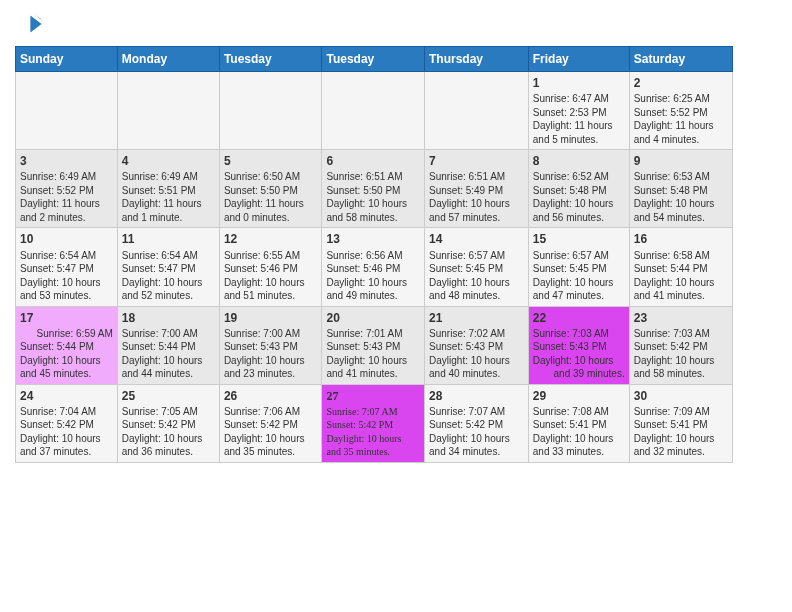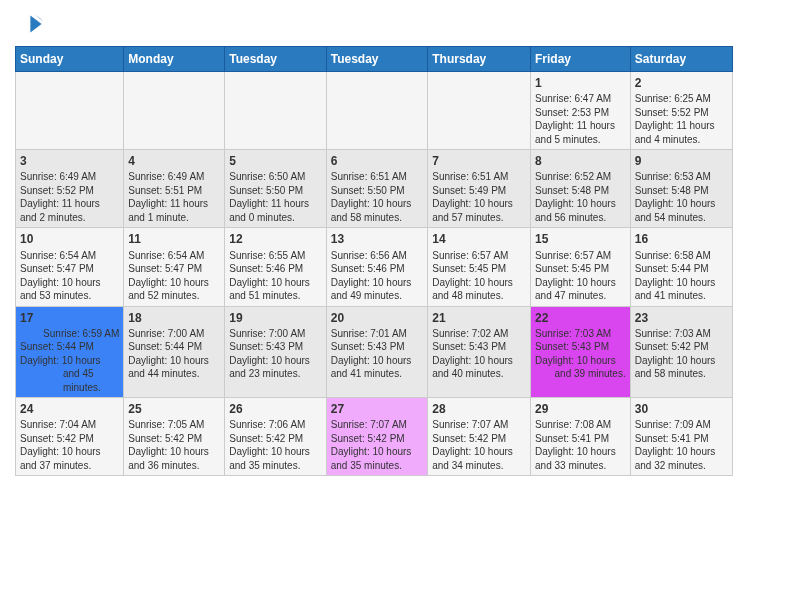--- a/index.html
+++ b/index.html
@@ -193,26 +193,26 @@
           </td>
           <td style="background: rgb(245, 245, 245);">
             <span class="day-num">16</span>
             <span style="display: block;">Sunrise: 6:58 AM</span>
             <span style="display: block;">Sunset: 5:44 PM</span>
             <span style="display: block;">Daylight: 10 hours</span>
             <span style="display: block;">and 41 minutes.</span>
           </td>
         </tr>
         <tr>
-          <td style="background: #3b82f6;">
+          <td style="background: #f0abfc;">
             <span class="day-num">17</span>
             <span style="display: block; text-align: right;">Sunrise: 6:59 AM</span>
             <span style="display: block;">Sunset: 5:44 PM</span>
             <span style="display: block;">Daylight: 10 hours</span>
-            <span style="display: block; margin-left: 43px;">and 45 minutes.</span>
+            <span style="display: block;">and 45 minutes.</span>
           </td>
           <td style="background: rgb(232, 232, 232);">
             <span class="day-num">18</span>
             <span style="display: block;">Sunrise: 7:00 AM</span>
             <span style="display: block;">Sunset: 5:44 PM</span>
             <span style="display: block;">Daylight: 10 hours</span>
             <span style="display: block;">and 44 minutes.</span>
           </td>
           <td style="background: rgb(232, 232, 232);">
             <span class="day-num">19</span>
@@ -265,21 +265,21 @@
             <span style="display: block;">Daylight: 10 hours</span>
             <span style="display: block;">and 36 minutes.</span>
           </td>
           <td style="background: rgb(245, 245, 245);">
             <span class="day-num">26</span>
             <span style="display: block;">Sunrise: 7:06 AM</span>
             <span style="display: block;">Sunset: 5:42 PM</span>
             <span style="display: block;">Daylight: 10 hours</span>
             <span style="display: block;">and 35 minutes.</span>
           </td>
-          <td style="background: #f0abfc;">
+          <td style="background: #d946ef; font-family: Liberation Serif, serif;">
             <span class="day-num">27</span>
             <span style="display: block;">Sunrise: 7:07 AM</span>
             <span style="display: block;">Sunset: 5:42 PM</span>
             <span style="display: block;">Daylight: 10 hours</span>
             <span style="display: block;">and 35 minutes.</span>
           </td>
           <td style="background: rgb(245, 245, 245);">
             <span class="day-num">28</span>
             <span style="display: block;">Sunrise: 7:07 AM</span>
             <span style="display: block;">Sunset: 5:42 PM</span>

